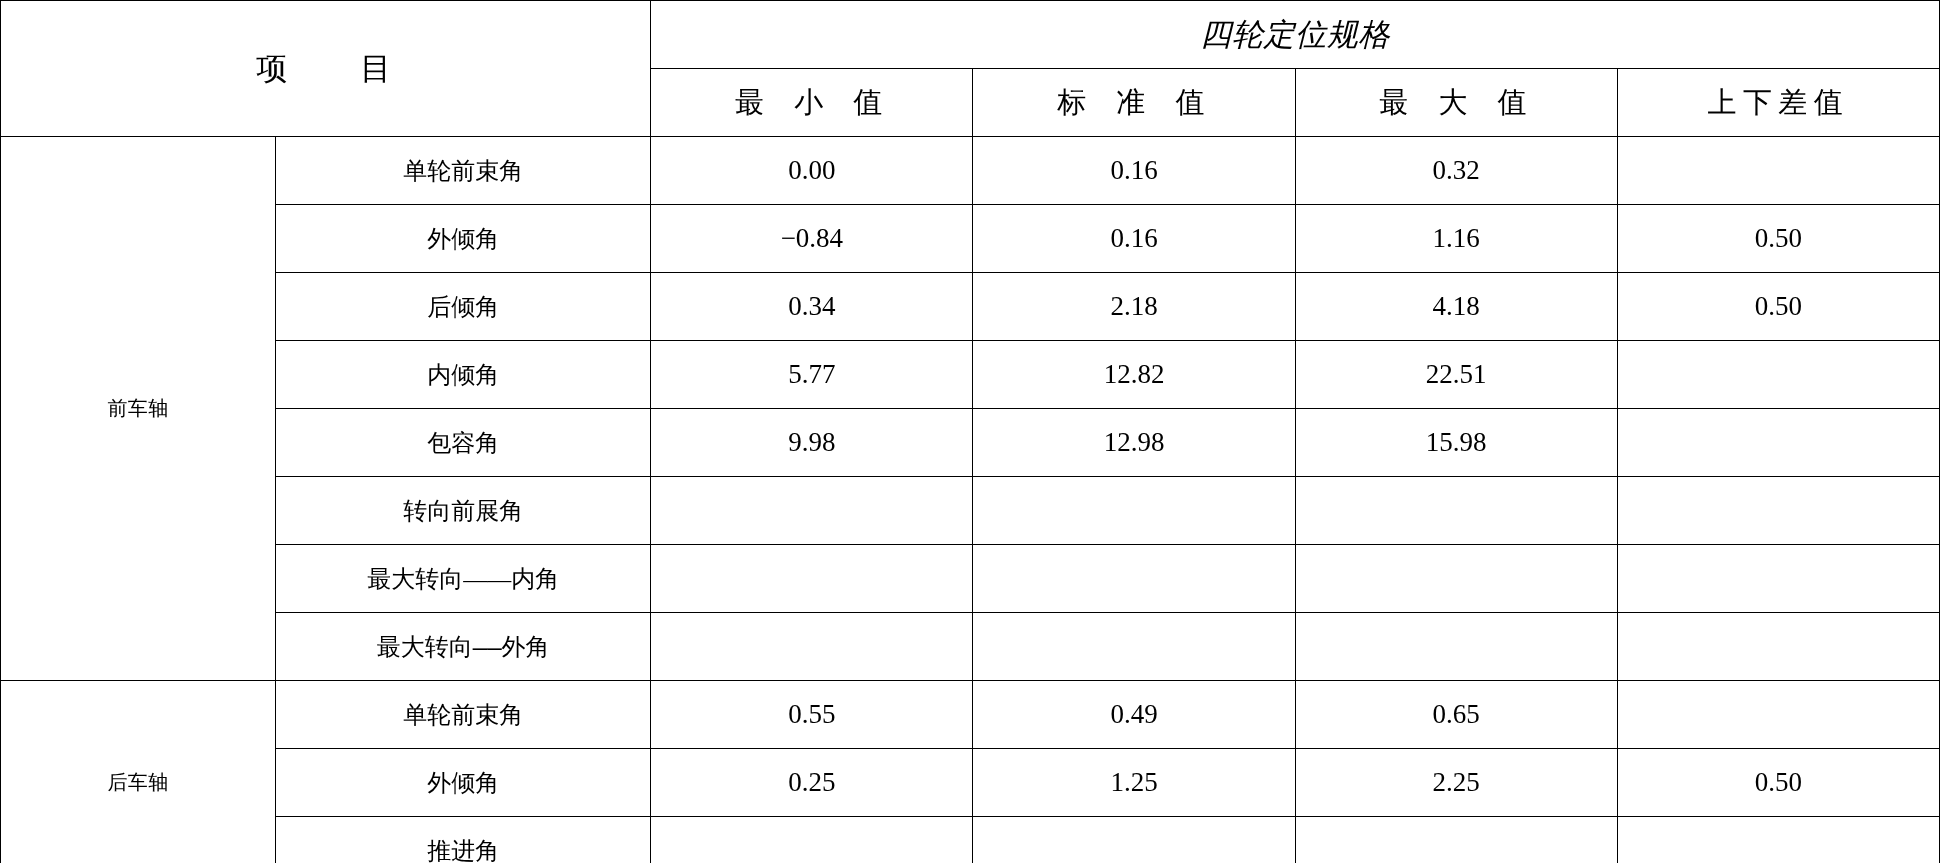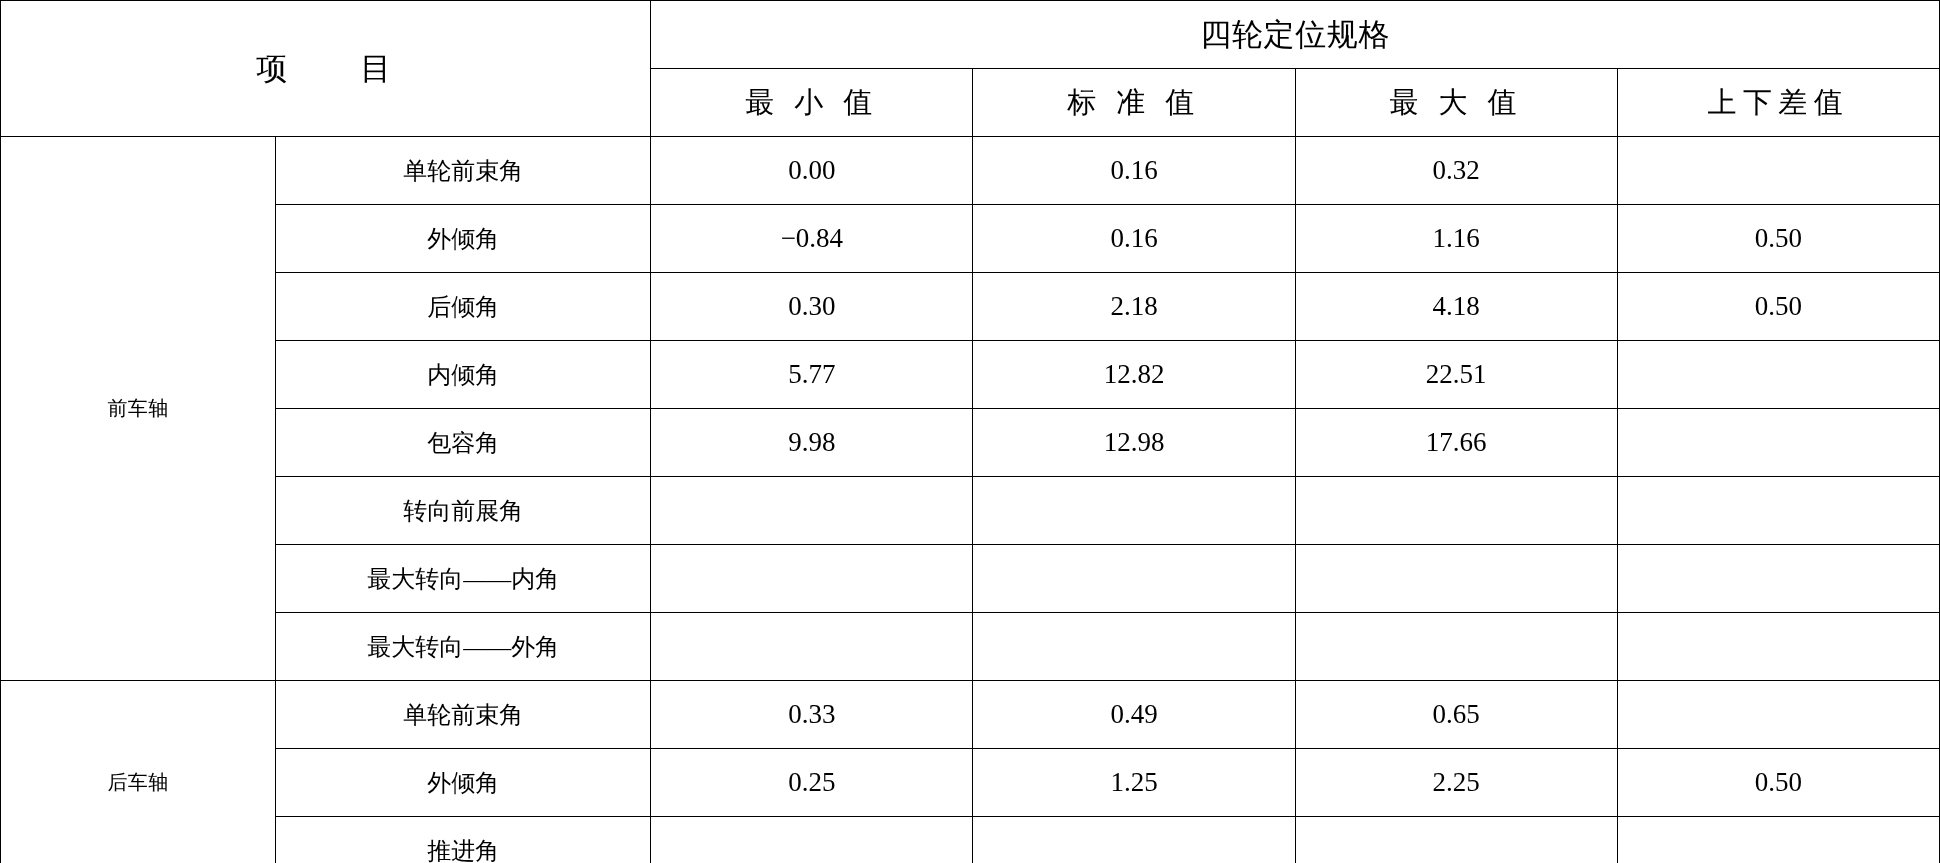--- a/index.html
+++ b/index.html
@@ -36,33 +36,34 @@
     height: 68px;
     box-sizing: border-box;
   }
   
   .no-left { border-left: none; margin-left: 40px; }
   .no-right { border-right: none; }
   .no-top { border-top: none; }
   .no-bottom { border-bottom: none; }
 
   .thick-top { border-top: 3px solid #000; }
-  .thick-bottom { border-bottom: 3px solid #000; }
+  .thick-bottom { border-bottom: 3px solid #000; font-family: Liberation Mono, monospace; }
 
   .col-axis { width: 275px; }
   .col-item { width: 375px; }
   .col-val  { width: 322px; }
 
   .hdr-item {
     font-size: 31px;
     letter-spacing: 0.12em;
   }
   .hdr-group {
     font-size: 31px;
     letter-spacing: 0.02em;
+    font-style: italic;
   }
   .hdr-sub {
     font-size: 29px;
     letter-spacing: 0.22em;
   }
   .axis-cell {
     font-size: 20px;
     letter-spacing: 0.02em;
   }
   .item-cell {
@@ -110,37 +111,37 @@
       </tr>
       <tr>
         <td class="item-cell">外倾角</td>
         <td class="val-cell">−0.84</td>
         <td class="val-cell">0.16</td>
         <td class="val-cell">1.16</td>
         <td class="val-cell no-right">0.50</td>
       </tr>
       <tr>
         <td class="item-cell">后倾角</td>
-        <td class="val-cell">0.30</td>
+        <td class="val-cell">0.34</td>
         <td class="val-cell">2.18</td>
         <td class="val-cell">4.18</td>
         <td class="val-cell no-right">0.50</td>
       </tr>
       <tr>
         <td class="item-cell">内倾角</td>
         <td class="val-cell">5.77</td>
         <td class="val-cell">12.82</td>
         <td class="val-cell">22.51</td>
         <td class="val-cell no-right"></td>
       </tr>
       <tr>
         <td class="item-cell">包容角</td>
         <td class="val-cell">9.98</td>
         <td class="val-cell">12.98</td>
-        <td class="val-cell">17.66</td>
+        <td class="val-cell">15.98</td>
         <td class="val-cell no-right"></td>
       </tr>
       <tr>
         <td class="item-cell">转向前展角</td>
         <td class="val-cell"></td>
         <td class="val-cell"></td>
         <td class="val-cell"></td>
         <td class="val-cell no-right"></td>
       </tr>
       <tr>
@@ -154,21 +155,21 @@
         <td class="item-cell thick-bottom">最大转向——外角</td>
         <td class="val-cell thick-bottom"></td>
         <td class="val-cell thick-bottom"></td>
         <td class="val-cell thick-bottom"></td>
         <td class="val-cell thick-bottom no-right"></td>
       </tr>
 
       <tr>
         <td class="axis-cell no-left thick-top" rowspan="3">后车轴</td>
         <td class="item-cell thick-top">单轮前束角</td>
-        <td class="val-cell thick-top">0.33</td>
+        <td class="val-cell thick-top">0.55</td>
         <td class="val-cell thick-top">0.49</td>
         <td class="val-cell thick-top">0.65</td>
         <td class="val-cell thick-top no-right"></td>
       </tr>
       <tr>
         <td class="item-cell">外倾角</td>
         <td class="val-cell">0.25</td>
         <td class="val-cell">1.25</td>
         <td class="val-cell">2.25</td>
         <td class="val-cell no-right">0.50</td>

